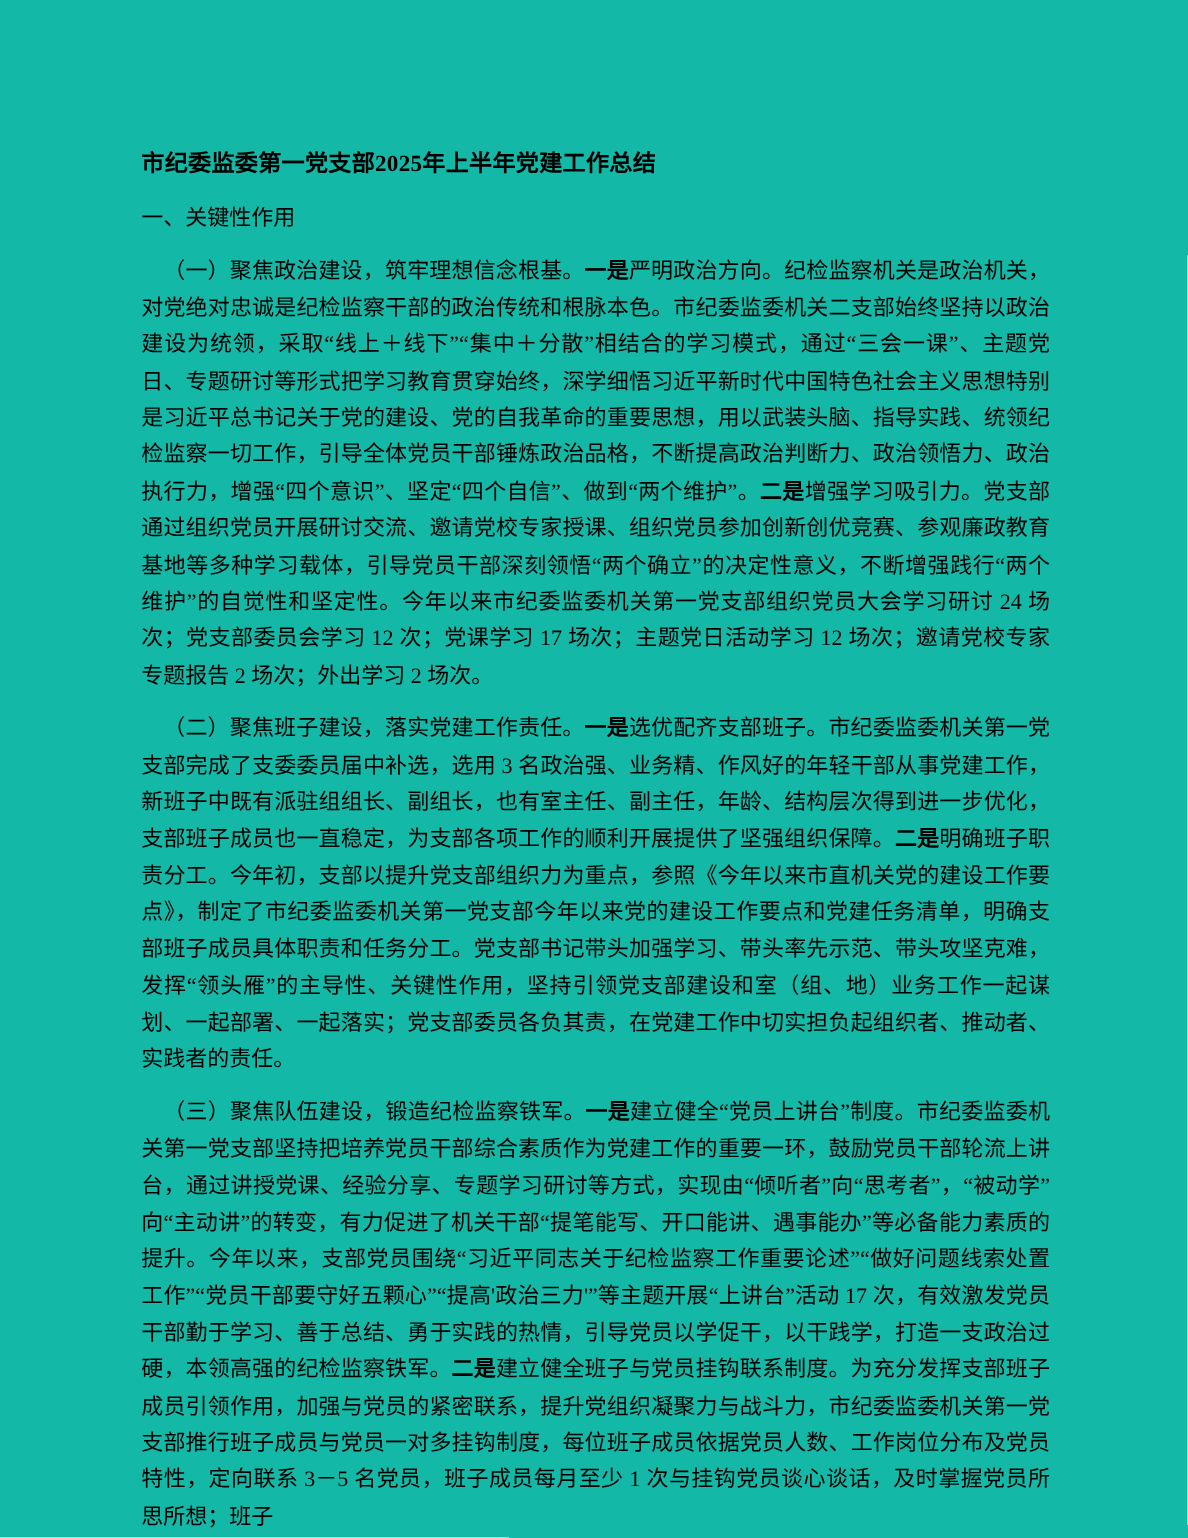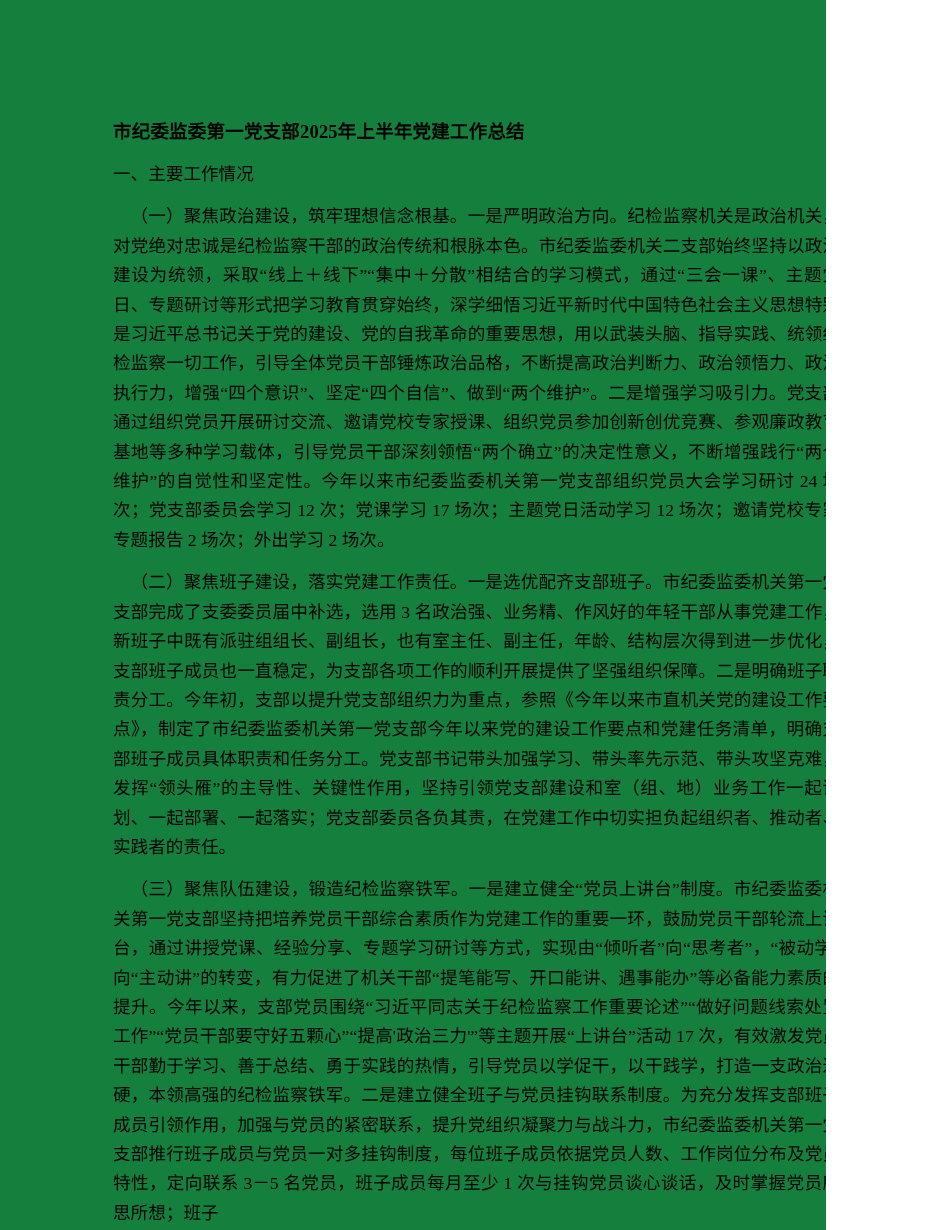--- a/index.html
+++ b/index.html
@@ -7,23 +7,23 @@
     margin: 0;
     padding: 0;
     background: #ffffff;
   }
   body {
     font-family: "Liberation Serif", "DejaVu Serif", serif;
     color: #000000;
   }
   .page {
     position: relative;
-    width: 826px;
+    width: 950px;
     height: 1230px;
-    background: #15803d;
+    background: #14b8a6;
     box-sizing: border-box;
     overflow: hidden;
   }
   .doc-body {
     position: absolute;
     left: 113px;
     top: 118px;
     width: 727px;
   }
   .doc-title {
@@ -50,29 +50,29 @@
     text-indent: 1em;
   }
   .para.section-head {
     text-indent: 0;
     margin-bottom: 13px;
   }
   .para.no-indent {
     text-indent: 0;
   }
   .b {
-    font-weight: normal;
+    font-weight: bold;
   }
 </style>
 </head>
 <body>
 
 <div class="page">
   <div class="doc-body">
     <h1 class="doc-title">市纪委监委第一党支部2025年上半年党建工作总结</h1>
     <div id="paragraph-container">
-        <p class="para no-indent section-head"><span>一、主要工作情况</span></p>
+        <p class="para no-indent section-head"><span>一、关键性作用</span></p>
         <p class="para indent-1"><span>（一）聚焦政治建设，筑牢理想信念根基。</span><span class="b">一是</span><span>严明政治方向。纪检监察机关是政治机关，对党绝对忠诚是纪检监察干部的政治传统和根脉本色。市纪委监委机关二支部始终坚持以政治建设为统领，采取“线上＋线下”“集中＋分散”相结合的学习模式，通过“三会一课”、主题党日、专题研讨等形式把学习教育贯穿始终，深学细悟习近平新时代中国特色社会主义思想特别是习近平总书记关于党的建设、党的自我革命的重要思想，用以武装头脑、指导实践、统领纪检监察一切工作，引导全体党员干部锤炼政治品格，不断提高政治判断力、政治领悟力、政治执行力，增强“四个意识”、坚定“四个自信”、做到“两个维护”。</span><span class="b">二是</span><span>增强学习吸引力。党支部通过组织党员开展研讨交流、邀请党校专家授课、组织党员参加创新创优竞赛、参观廉政教育基地等多种学习载体，引导党员干部深刻领悟“两个确立”的决定性意义，不断增强践行“两个维护”的自觉性和坚定性。今年以来市纪委监委机关第一党支部组织党员大会学习研讨 24 场次；党支部委员会学习 12 次；党课学习 17 场次；主题党日活动学习 12 场次；邀请党校专家专题报告 2 场次；外出学习 2 场次。</span></p>
         <p class="para indent-1"><span>（二）聚焦班子建设，落实党建工作责任。</span><span class="b">一是</span><span>选优配齐支部班子。市纪委监委机关第一党支部完成了支委委员届中补选，选用 3 名政治强、业务精、作风好的年轻干部从事党建工作，新班子中既有派驻组组长、副组长，也有室主任、副主任，年龄、结构层次得到进一步优化，支部班子成员也一直稳定，为支部各项工作的顺利开展提供了坚强组织保障。</span><span class="b">二是</span><span>明确班子职责分工。今年初，支部以提升党支部组织力为重点，参照《今年以来市直机关党的建设工作要点》，制定了市纪委监委机关第一党支部今年以来党的建设工作要点和党建任务清单，明确支部班子成员具体职责和任务分工。党支部书记带头加强学习、带头率先示范、带头攻坚克难，发挥“领头雁”的主导性、关键性作用，坚持引领党支部建设和室（组、地）业务工作一起谋划、一起部署、一起落实；党支部委员各负其责，在党建工作中切实担负起组织者、推动者、实践者的责任。</span></p>
         <p class="para indent-1"><span>（三）聚焦队伍建设，锻造纪检监察铁军。</span><span class="b">一是</span><span>建立健全“党员上讲台”制度。市纪委监委机关第一党支部坚持把培养党员干部综合素质作为党建工作的重要一环，鼓励党员干部轮流上讲台，通过讲授党课、经验分享、专题学习研讨等方式，实现由“倾听者”向“思考者”，“被动学”向“主动讲”的转变，有力促进了机关干部“提笔能写、开口能讲、遇事能办”等必备能力素质的提升。今年以来，支部党员围绕“习近平同志关于纪检监察工作重要论述”“做好问题线索处置工作”“党员干部要守好五颗心”“提高'政治三力'”等主题开展“上讲台”活动 17 次，有效激发党员干部勤于学习、善于总结、勇于实践的热情，引导党员以学促干，以干践学，打造一支政治过硬，本领高强的纪检监察铁军。</span><span class="b">二是</span><span>建立健全班子与党员挂钩联系制度。为充分发挥支部班子成员引领作用，加强与党员的紧密联系，提升党组织凝聚力与战斗力，市纪委监委机关第一党支部推行班子成员与党员一对多挂钩制度，每位班子成员依据党员人数、工作岗位分布及党员特性，定向联系 3－5 名党员，班子成员每月至少 1 次与挂钩党员谈心谈话，及时掌握党员所思所想；班子</span></p>
       </div>
   </div>
 </div>
 
 </body></html>

